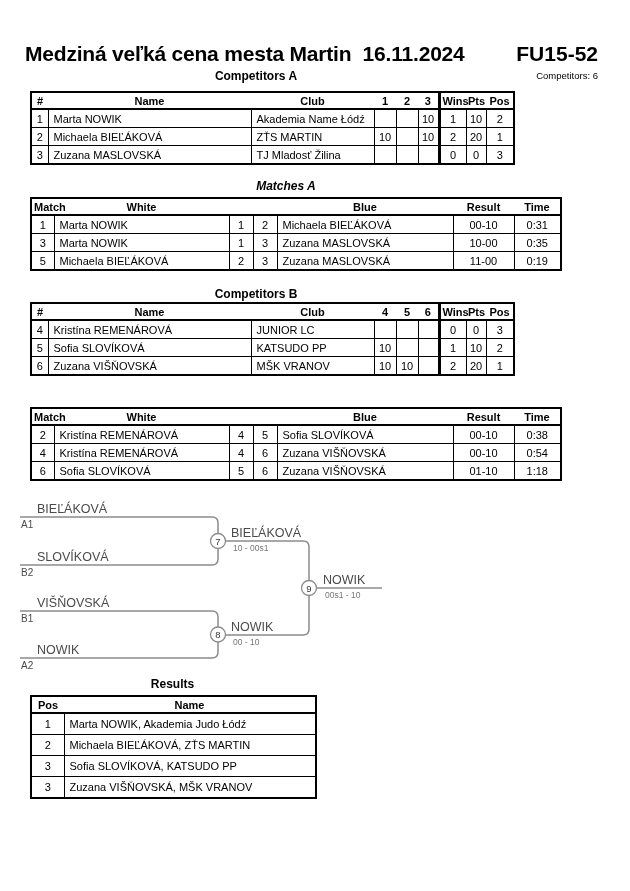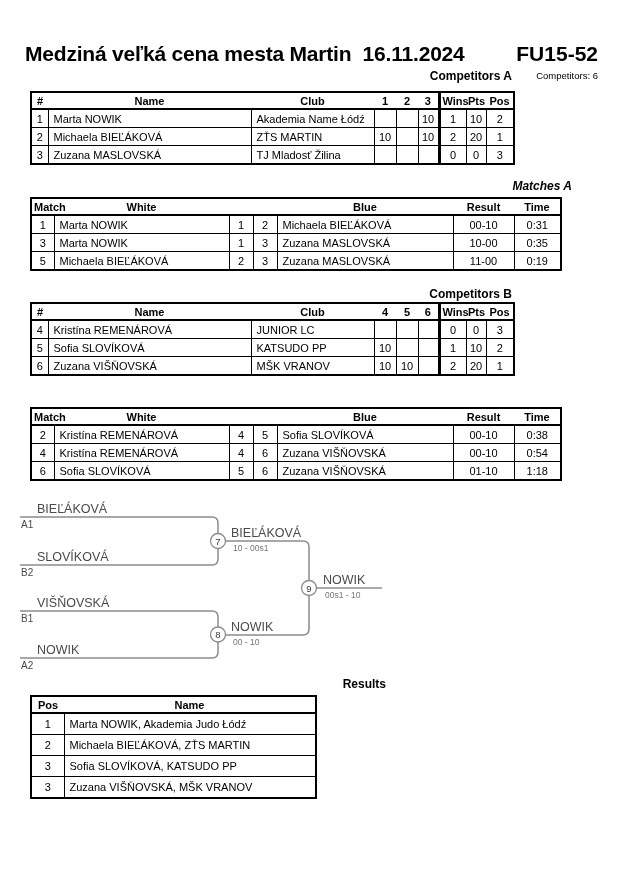--- a/index.html
+++ b/index.html
@@ -3,21 +3,21 @@
 <meta charset="utf-8">
 <style>
   html,body {margin:0; padding:0; background:#fff;}
   .page {position:relative; width:630px; height:891px; background:#fff; overflow:hidden;
          font-family:"Liberation Sans", sans-serif; color:#000;}
 
   .doc-title {position:absolute; left:25px; top:42px; font-size:21px; font-weight:bold; white-space:pre; letter-spacing:-0.2px;}
   .doc-cat   {position:absolute; right:32px; top:42px; font-size:21px; font-weight:bold;}
   .comp-count{position:absolute; right:32px; top:70px; font-size:9.5px;}
 
-  .sec-title {position:absolute; font-size:12px; font-weight:bold; text-align:right;}
+  .sec-title {position:absolute; font-size:12px; font-weight:bold; text-align:center;}
 
   table.sheet {position:absolute; border-collapse:collapse; table-layout:fixed;
                border:2px solid #000; background:#fff;}
   table.sheet th {font-size:11px; font-weight:bold; border:none; border-bottom:2px solid #000;
                   padding:0 2px; height:15px; text-align:center; overflow:visible; white-space:nowrap;}
   table.sheet td {font-size:11px; border:1px solid #000; padding:0 2px; height:17px;
                   text-align:center; overflow:hidden; white-space:nowrap;}
   table.sheet td.l {text-align:left; padding-left:5px;}
   table.sheet th.hl {text-align:left; padding-left:2px;}
   table.sheet .tk {border-left:3px solid #000;}
@@ -296,21 +296,21 @@
     <text class="bnum" x="218" y="143">8</text>
     <text class="bname" x="231" y="136">NOWIK</text>
     <text class="bscore" x="233" y="150">00 - 10</text>
 
     <circle cx="309" cy="93" r="7.5"></circle>
     <text class="bnum" x="309" y="96.5">9</text>
     <text class="bname" x="323" y="89">NOWIK</text>
     <text class="bscore" x="325" y="103">00s1 - 10</text>
   </svg>
 
-  <div class="sec-title" style="left:0; top:677px; width:345px;padding-left:41px;">Results</div>
+  <div class="sec-title" style="left:0; top:677px; width:345px;">Results</div>
   <table class="sheet results" style="left:30px; top:695px; width:285px;">
     <colgroup>
         <col style="width:33px">
         <col style="width:252px">
       </colgroup>
     <thead>
       <tr>
         <th>Pos</th>
         <th>Name</th>
       </tr>

